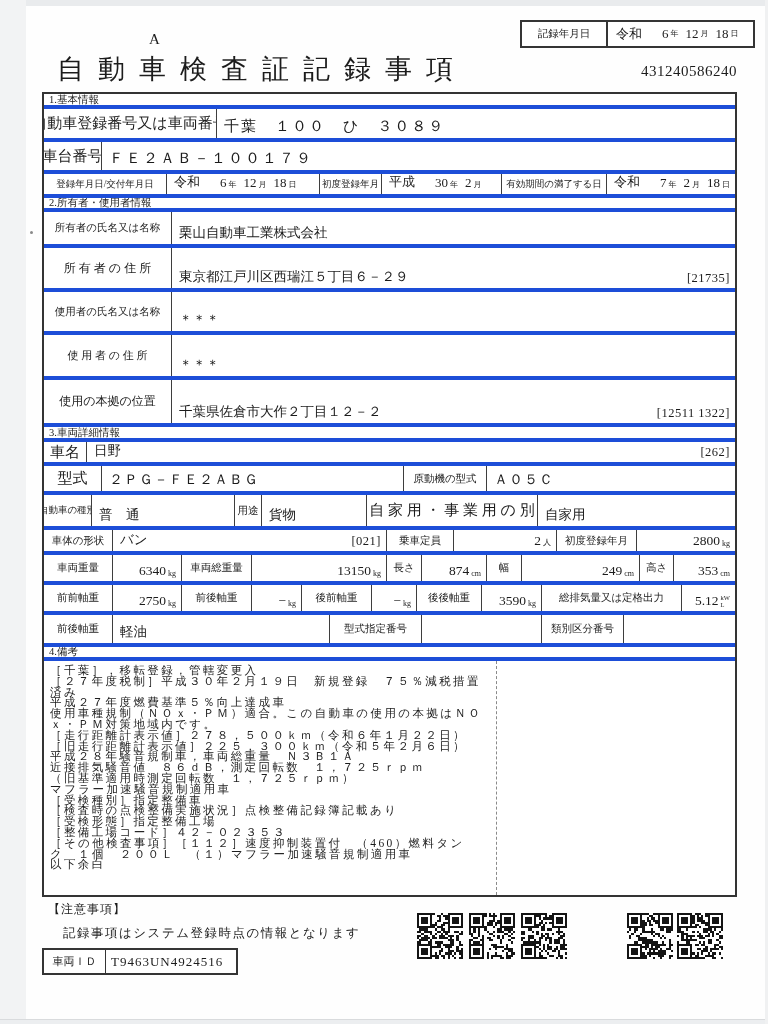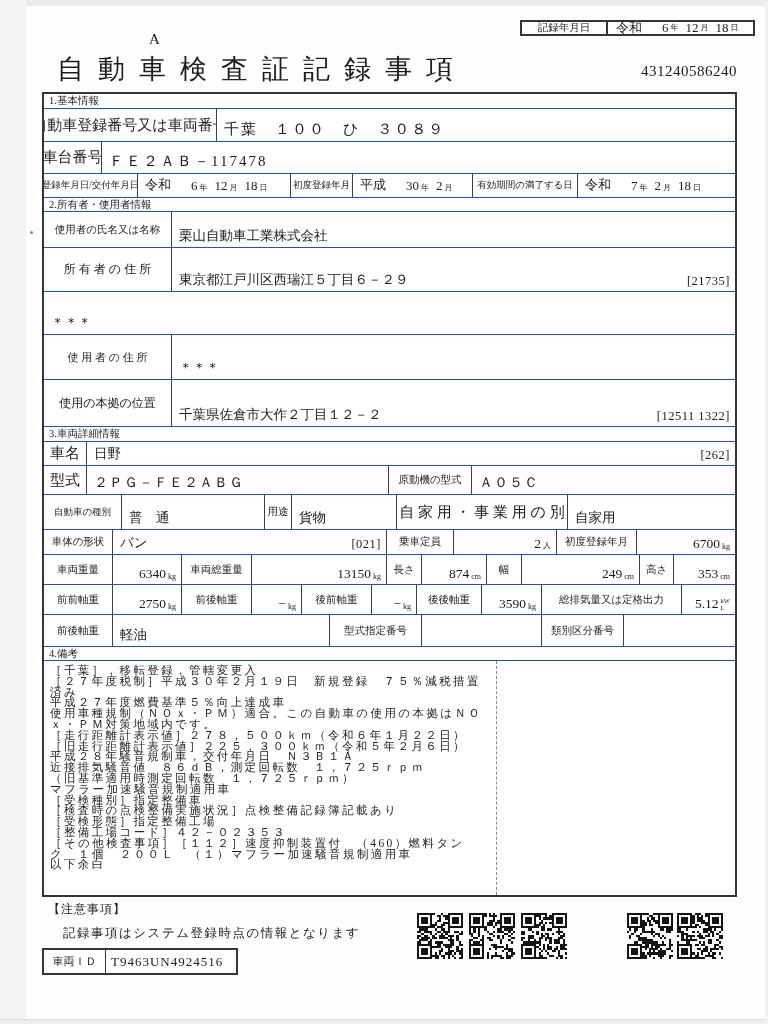--- a/index.html
+++ b/index.html
@@ -5,29 +5,29 @@
 *{margin:0;padding:0;box-sizing:border-box}
 html,body{width:768px;height:1024px}
 body{background:#dfe2e4;font-family:"Liberation Serif","DejaVu Serif",serif;color:#1c1c1c}
 .sheet{position:relative;width:768px;height:1024px;background:#fefefe;overflow:hidden}
 .edge-top{position:absolute;left:0;top:0;right:0;height:6px;background:#e9ebed}
 .edge-left{position:absolute;left:0;top:0;bottom:0;width:26px;background:#f2f3f4}
 .edge-bottom{position:absolute;left:0;bottom:0;right:0;height:5px;background:#eceef0;border-top:1px solid #d9dbdd}
 .edge-right{position:absolute;right:0;top:0;bottom:0;width:3px;background:#f0f1f2}
 .speck{position:absolute;left:30px;top:231px;width:3px;height:3px;background:#8a8a8a;border-radius:50%}
 
-.recbox{position:absolute;left:520px;top:20px;width:235px;height:16px;border:2px solid #353535;display:flex;background:#fff}
+.recbox{position:absolute;left:520px;top:20px;width:235px;height:28px;border:2px solid #353535;display:flex;background:#fff}
 .recbox .rlab{width:86px;border-right:2px solid #353535;display:flex;align-items:center;justify-content:center;font-size:10.5px;white-space:nowrap}
 .recbox .rval{flex:1;display:flex;align-items:center;padding-left:8px;font-size:13px;white-space:nowrap}
 .amark{position:absolute;left:149px;top:31px;font-size:15px}
 .title{position:absolute;left:57px;top:51px;font-size:27px;letter-spacing:14px;white-space:nowrap;font-weight:400}
 .docnum{position:absolute;left:560px;top:63px;width:177px;text-align:right;font-size:15px;letter-spacing:.5px}
 
 .tbl{position:absolute;left:42px;top:92px;width:695px;border:2px solid #343434;background:#fff}
-.r{display:flex;border-bottom:1px solid #1d4ed8;overflow:hidden}
+.r{display:flex;border-bottom:4px solid #1d4ed8;overflow:hidden}
 .r.last{border-bottom:none}
 .c{border-right:1px solid #3e3e3e;overflow:hidden;display:flex;min-width:0}
 .c.end{border-right:none}
 .lab{align-items:center;justify-content:center;font-size:10.5px;white-space:nowrap;text-align:center;padding:0 2px}
 .lab.sm{font-size:9.5px}
 .lab.lg{font-size:15px}
 .val{align-items:flex-end;padding:0 5px 2px 7px;font-size:13.5px;white-space:nowrap}
 .val.num{justify-content:flex-end;padding-right:5px}
 .val.big{font-size:15px;letter-spacing:2px}
 .bar{display:flex;align-items:center;font-size:10.5px;padding-left:5px}
@@ -82,25 +82,25 @@
 
     <div class="r bar" style="height:15px">1.基本情報</div>
 
     <div class="r" style="height:33px">
       <div class="c lab lg" style="width:173px">自動車登録番号又は車両番号</div>
       <div class="c val big end" style="flex:1">千葉　１００　ひ　３０８９</div>
     </div>
 
     <div class="r" style="height:32px">
       <div class="c lab lg" style="width:58px">車台番号</div>
-      <div class="c val big end" style="flex:1">ＦＥ２ＡＢ－117478</div>
+      <div class="c val big end" style="flex:1">ＦＥ２ＡＢ－１００１７９</div>
     </div>
 
     <div class="r" style="height:24px">
-      <div class="c lab sm" style="width:94px">登録年月日/交付年月日</div>
+      <div class="c lab sm" style="width:123px">登録年月日/交付年月日</div>
       <div class="c val date" style="width:153px">
         <span class="era">令和</span>
         <span class="dnum">6</span>
           <span class="unit">年</span>
         <span class="dnum">12</span>
           <span class="unit">月</span>
         <span class="dnum">18</span>
           <span class="unit">日</span>
       </div>
       <div class="c lab sm" style="width:62px">初度登録年月</div>
@@ -119,33 +119,34 @@
         <span class="dnum">2</span>
           <span class="unit">月</span>
         <span class="dnum">18</span>
           <span class="unit">日</span>
       </div>
     </div>
 
     <div class="r bar" style="height:14px">2.所有者・使用者情報</div>
 
     <div class="r" style="height:36px">
-      <div class="c lab" style="width:128px">使用者の氏名又は名称</div>
+      <div class="c lab" style="width:128px">所有者の氏名又は名称</div>
       <div class="c val end" style="flex:1">栗山自動車工業株式会社</div>
     </div>
 
     <div class="r" style="height:44px">
       <div class="c lab" style="width:128px;font-size:12px">所 有 者 の 住 所</div>
       <div class="c val end" style="flex:1">
         <span>東京都江戸川区西瑞江５丁目６－２９</span>
         <span class="code">[21735]</span>
       </div>
     </div>
 
     <div class="r" style="height:43px">
+      <div class="c lab" style="width:128px">使用者の氏名又は名称</div>
       <div class="c val end" style="flex:1">＊＊＊</div>
     </div>
 
     <div class="r" style="height:45px">
       <div class="c lab" style="width:128px;font-size:11px">使 用 者 の 住 所</div>
       <div class="c val end" style="flex:1">＊＊＊</div>
     </div>
 
     <div class="r" style="height:47px">
       <div class="c lab" style="width:128px;font-size:12px">使用の本拠の位置</div>
@@ -159,49 +160,49 @@
 
     <div class="r" style="height:24px">
       <div class="c lab lg" style="width:43px">車名</div>
       <div class="c val end" style="flex:1">
         <span>日野</span>
         <span class="code">[262]</span>
       </div>
     </div>
 
     <div class="r" style="height:29px">
-      <div class="c lab lg" style="width:43px">型式</div>
+      <div class="c lab lg" style="width:58px">型式</div>
       <div class="c val" style="width:302px;font-size:14px;letter-spacing:1px">２ＰＧ－ＦＥ２ＡＢＧ</div>
       <div class="c lab" style="width:83px">原動機の型式</div>
       <div class="c val end" style="flex:1;font-size:14px;letter-spacing:1px">Ａ０５Ｃ</div>
     </div>
 
     <div class="r" style="height:35px">
-      <div class="c lab sm" style="width:78px">自動車の種別</div>
+      <div class="c lab sm" style="width:48px">自動車の種別</div>
       <div class="c val" style="width:143px">普　通</div>
       <div class="c lab" style="width:27px">用途</div>
       <div class="c val" style="width:105px">貨物</div>
       <div class="c lab lg" style="width:171px">自 家 用 ・ 事 業 用 の 別</div>
       <div class="c val end" style="flex:1">自家用</div>
     </div>
 
     <div class="r" style="height:25px">
       <div class="c lab" style="width:69px">車体の形状</div>
       <div class="c val" style="width:274px">
         <span>バン</span>
         <span class="code">[021]</span>
       </div>
       <div class="c lab" style="width:67px">乗車定員</div>
       <div class="c val num" style="width:103px">
         <span>2</span>
           <span class="unit">人</span>
       </div>
       <div class="c lab" style="width:80px">初度登録年月</div>
       <div class="c val num end" style="flex:1">
-        <span>6700</span>
+        <span>2800</span>
           <span class="unit">kg</span>
       </div>
     </div>
 
     <div class="r" style="height:30px">
       <div class="c lab" style="width:69px">車両重量</div>
       <div class="c val num" style="width:69px">
           <span>6340</span>
           <span class="unit">kg</span>
         </div>
@@ -272,21 +273,21 @@
     <div class="r last remarks" style="height:234px">
       <div class="rem-div"></div>
       <div class="rline">［千葉］，移転登録，管轄変更入</div>
       <div class="rline">［２７年度税制］平成３０年２月１９日　新規登録　７５％減税措置</div>
       <div class="rline">済み</div>
       <div class="rline">平成２７年度燃費基準５％向上達成車</div>
       <div class="rline">使用車種規制（ＮＯｘ・ＰＭ）適合。この自動車の使用の本拠はＮＯ</div>
       <div class="rline">ｘ・ＰＭ対策地域内です。</div>
       <div class="rline">［走行距離計表示値］２７８，５００ｋｍ（令和６年１月２２日）</div>
       <div class="rline">［旧走行距離計表示値］２２５，３００ｋｍ（令和５年２月６日）</div>
-      <div class="rline">平成２８年騒音規制車，交付年月日　Ｎ３Ｂ１Ａ</div>
+      <div class="rline">平成２８年騒音規制車，車両総重量　Ｎ３Ｂ１Ａ</div>
       <div class="rline">近接排気騒音値　８６ｄＢ，測定回転数　１，７２５ｒｐｍ</div>
       <div class="rline">（旧基準適用時測定回転数　１，７２５ｒｐｍ）</div>
       <div class="rline">マフラー加速騒音規制適用車</div>
       <div class="rline">［受検種別］指定整備車</div>
       <div class="rline">［検査時の点検整備実施状況］点検整備記録簿記載あり</div>
       <div class="rline">［受検形態］指定整備工場</div>
       <div class="rline">［整備工場コード］４２－０２３５３</div>
       <div class="rline">［その他検査事項］［１１２］速度抑制装置付　（460）燃料タン</div>
       <div class="rline">ク　１個　２００Ｌ　（１）マフラー加速騒音規制適用車</div>
       <div class="rline">以下余白</div>

